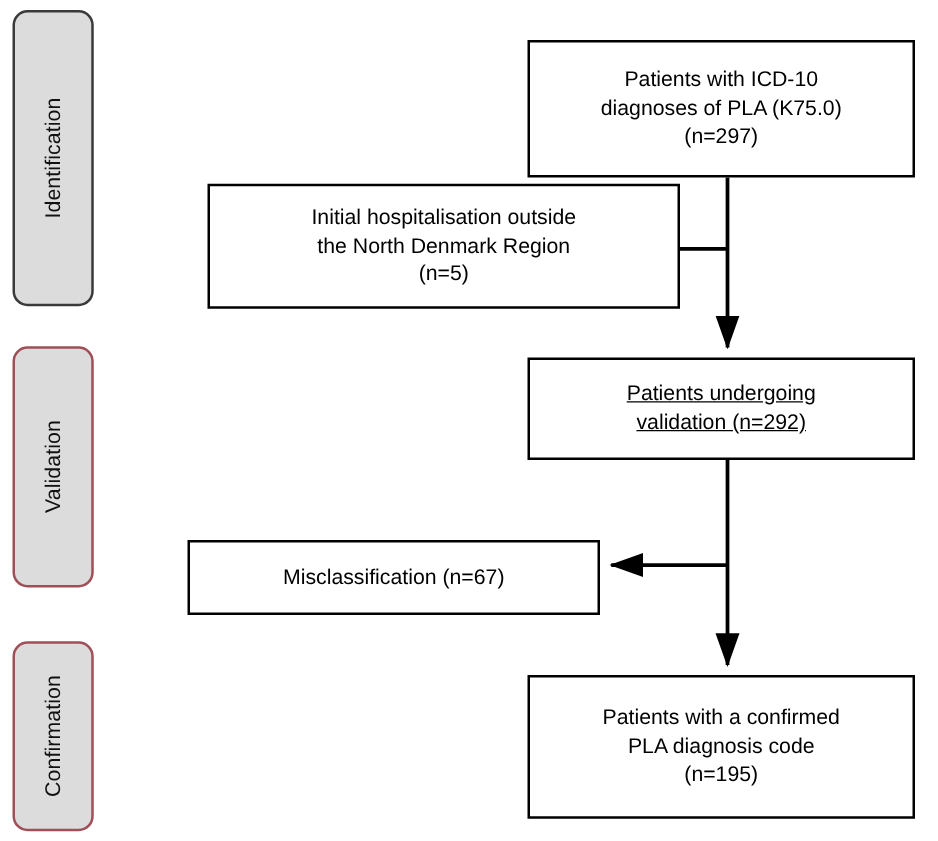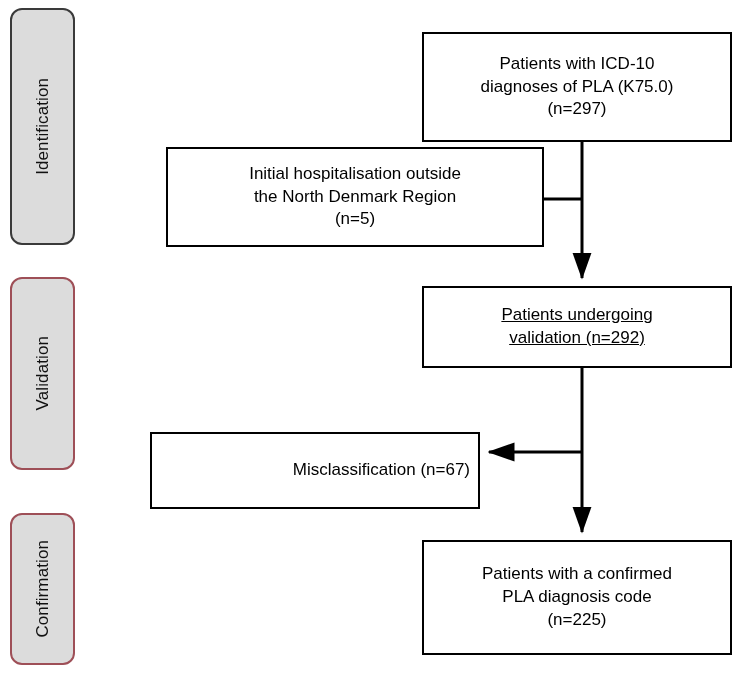--- a/index.html
+++ b/index.html
@@ -110,23 +110,23 @@
     <span class="flow-text">Initial hospitalisation outside
 the North Denmark Region
 (n=5)</span>
   </div>
 
   <div class="flow-box" style="left:422px; top:286px; width:310px; height:82px;text-decoration:underline;">
     <span class="flow-text">Patients undergoing
 validation (n=292)</span>
   </div>
 
-  <div class="flow-box" style="left:150px; top:432px; width:330px; height:77px;justify-content:flex-end;">
+  <div class="flow-box" style="left:150px; top:432px; width:330px; height:60px;">
     <span class="flow-text">Misclassification (n=67)</span>
   </div>
 
   <div class="flow-box" style="left:422px; top:540px; width:310px; height:115px;">
     <span class="flow-text">Patients with a confirmed
 PLA diagnosis code
-(n=225)</span>
+(n=195)</span>
   </div>
 
 </div>
 
 </body></html>

